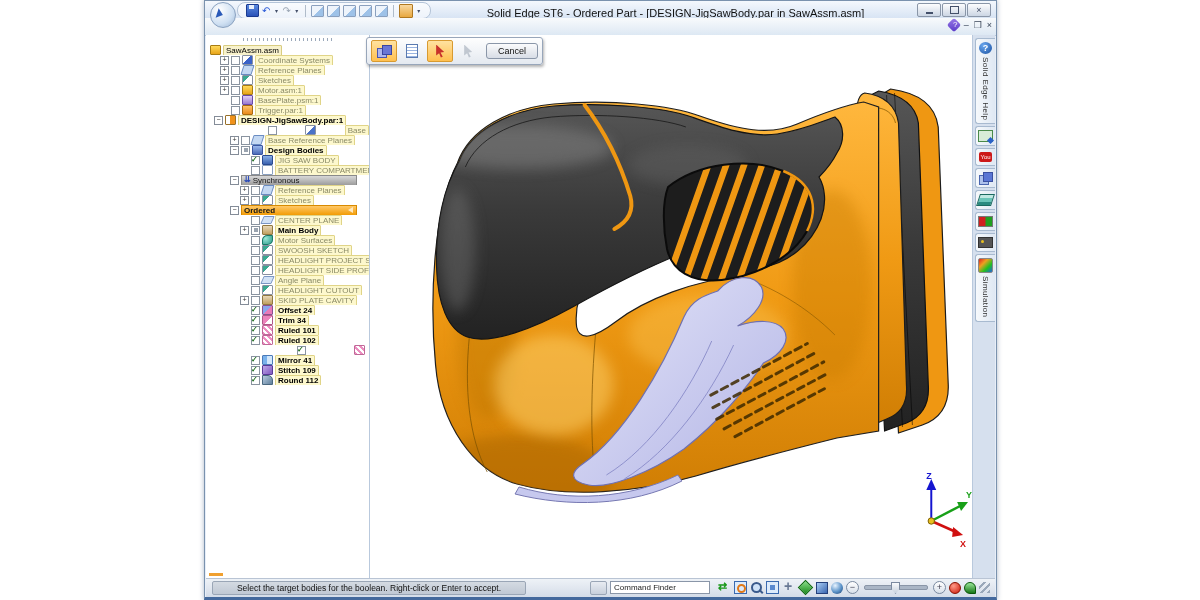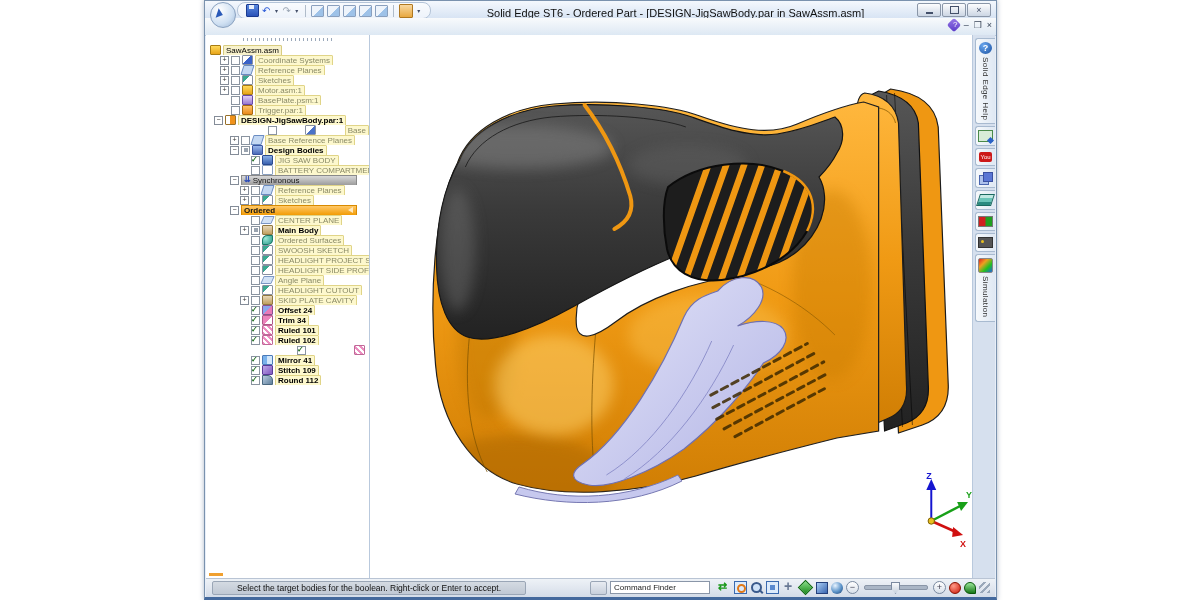--- a/index.html
+++ b/index.html
@@ -289,21 +289,21 @@
           <div class="ptrow rt-b" style="padding-left: 34px;">
             <span class="expbox">+</span>
             <span class="chk part"></span>
             <span class="tico ic-feature"></span>
             <span class="chip">Main Body</span>
           </div>
           <div class="ptrow" style="padding-left: 34px;">
             <span class="expbox none"></span>
             <span class="chk "></span>
             <span class="tico ic-surfaces"></span>
-            <span class="chip">Ordered Surfaces</span>
+            <span class="chip">Motor Surfaces</span>
           </div>
           <div class="ptrow" style="padding-left: 34px;">
             <span class="expbox none"></span>
             <span class="chk "></span>
             <span class="tico ic-sketch"></span>
             <span class="chip">SWOOSH SKETCH</span>
           </div>
           <div class="ptrow" style="padding-left: 34px;">
             <span class="expbox none"></span>
             <span class="chk "></span>
@@ -499,20 +499,37 @@
           <line x1="565" y1="486" x2="590" y2="497" stroke="#d01010" stroke-width="2.5"></line>
           <polygon points="597,500 587,492 586,502" fill="#d01010"></polygon>
           <circle cx="565" cy="486" r="3.2" fill="#e8c020" stroke="#806000"></circle>
           <text x="560" y="444" font-size="9" font-weight="bold" fill="#1515d0">Z</text>
           <text x="600" y="463" font-size="9" font-weight="bold" fill="#18a018">Y</text>
           <text x="594" y="512" font-size="9" font-weight="bold" fill="#d01010">X</text>
         </g>
       </svg>
     </div>
 
+    <div class="cmdbar">
+      <span id="cmdbtns" style="display:flex;gap:2px">
+          <div class="cbtn active">
+            <span class="cb-boolean-subtract"></span>
+          </div>
+          <div class="cbtn">
+            <span class="cb-options"></span>
+          </div>
+          <div class="cbtn active">
+            <span class="cb-select-target"></span>
+          </div>
+          <div class="cbtn disabled">
+            <span class="cb-select-tool"></span>
+          </div>
+        </span>
+      <button class="cancel">Cancel</button>
+    </div>
 
     <div class="righttabs" id="rtabs">
         <div class="rtab">
           <span class="ricon r-help">?</span>
           <span class="vtxt">Solid Edge Help</span>
         </div>
         <div class="rtab">
           <span class="ricon r-training"></span>
         </div>
         <div class="rtab">

